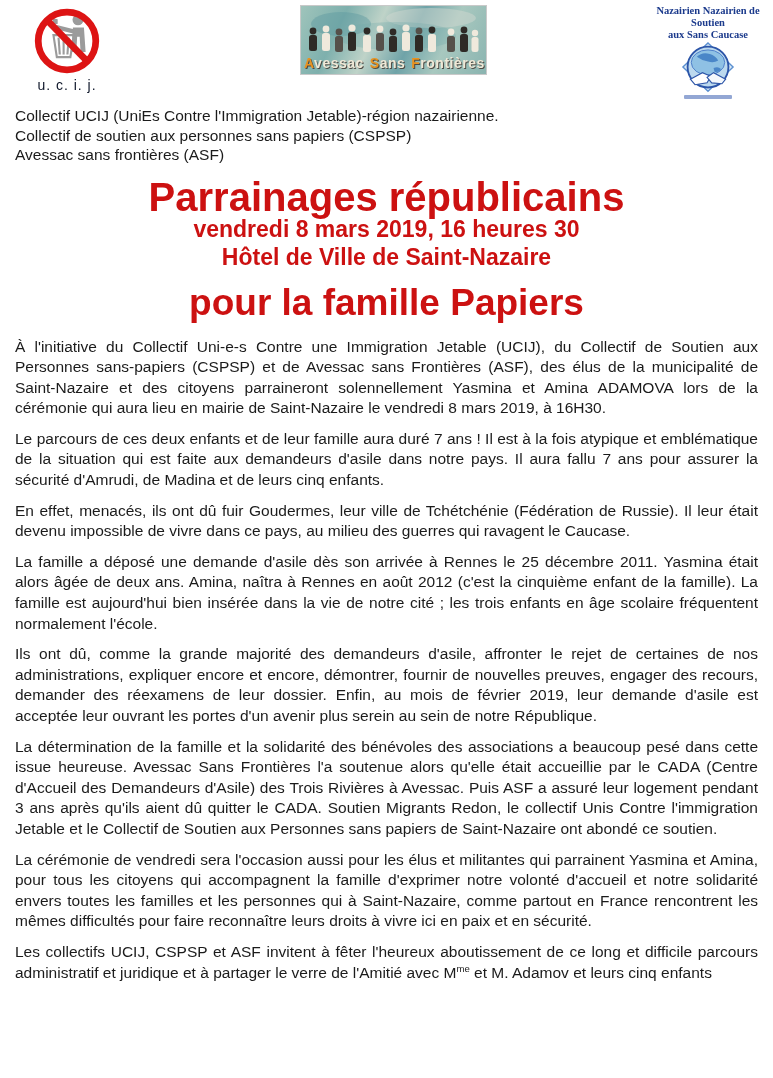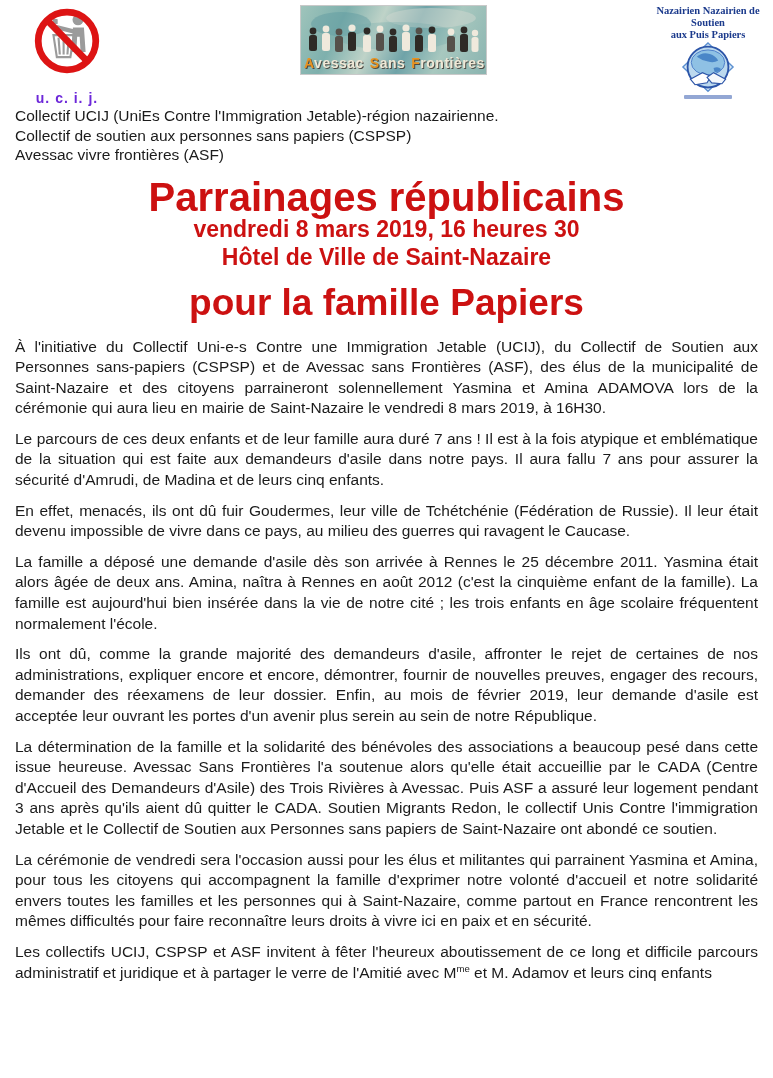--- a/index.html
+++ b/index.html
@@ -17,21 +17,21 @@
   .logos{
     position:relative;
     height:92px;
     padding:6px 8px 0 8px;
   }
   .logo-ucij{
     position:absolute;left:14px;top:8px;width:106px;text-align:center;
   }
   .logo-ucij svg{display:block;margin:0 auto;}
   .ucij-caption{
-    font-weight:bold;font-size:14px;color:#6d28d9;letter-spacing:1px;margin-top:16px;
+    font-weight:normal;font-size:14px;color:#0f172a;letter-spacing:1px;margin-top:3px;
   }
   .logo-asf{
     position:absolute;left:300px;top:5px;width:187px;height:70px;
     background:linear-gradient(115deg,#9fc4bb 0%,#7eb0ad 22%,#bfd3c8 40%,#6fa3a8 58%,#a8c8bf 75%,#8ab4b0 100%);
     border:1px solid #c9c9c9;box-sizing:border-box;overflow:hidden;
   }
   .logo-asf svg{position:absolute;left:0;top:0;}
   .asf-text{
     position:absolute;left:0;right:0;bottom:3px;
     text-align:center;font-weight:bold;font-size:14px;
@@ -167,39 +167,39 @@
             </g>
         </g>
       </svg>
       <div class="asf-text">
         <span class="word"><span class="init">A</span><span>vessac</span></span><span class="word"><span class="init">S</span><span>ans</span></span><span class="word"><span class="init">F</span><span>rontières</span></span>
       </div>
     </div>
 
     <div class="logo-cnsp">
       <div class="cnsp-line1">Nazairien Nazairien de Soutien</div>
-      <div class="cnsp-line2">aux Puis Papiers</div>
+      <div class="cnsp-line2">aux Sans Caucase</div>
       <svg class="cnsp-emblem" width="56" height="52" viewBox="0 0 60 56">
         <polygon points="30,1 57,27 30,53 3,27" fill="#dcebf7" stroke="#5a8fd0" stroke-width="1.5"></polygon>
         <circle cx="30" cy="27" r="22" fill="#bcd9ee" stroke="#2c55a8" stroke-width="2"></circle>
         <ellipse cx="30" cy="22" rx="18" ry="13.5" fill="#8fc1e4" stroke="#4a7bc8" stroke-width="1"></ellipse>
         <path d="M18 16 q6 -6 14 -3 q6 2 9 7 q-5 3 -11 1 q-7 -1 -12 -5 Z" fill="#4a86c8"></path>
         <path d="M36 28 q5 -2 8 1 q-2 4 -7 3 Z" fill="#4a86c8"></path>
         <path d="M11 40 l13 -7 l9 4 l-4 7 l-13 2 Z" fill="#ffffff" stroke="#2c55a8" stroke-width="1.2"></path>
         <path d="M49 40 l-13 -7 l-7 5 l5 6 l11 1 Z" fill="#f4f8fc" stroke="#2c55a8" stroke-width="1.2"></path>
       </svg>
       <div class="cnsp-blur"></div>
     </div>
 
   </header>
 
   <section class="intro">
     <div>Collectif UCIJ (UniEs Contre l'Immigration Jetable)-région nazairienne.</div>
     <div>Collectif de soutien aux personnes sans papiers (CSPSP)</div>
-    <div>Avessac vivre frontières (ASF)</div>
+    <div>Avessac sans frontières (ASF)</div>
   </section>
 
   <section class="titles">
     <h1>Parrainages républicains</h1>
     <div class="sub">vendredi 8 mars 2019, 16 heures 30</div>
     <div class="sub">Hôtel de Ville de Saint-Nazaire</div>
     <h2>pour la famille Papiers</h2>
   </section>
 
   <section class="bodytext">

